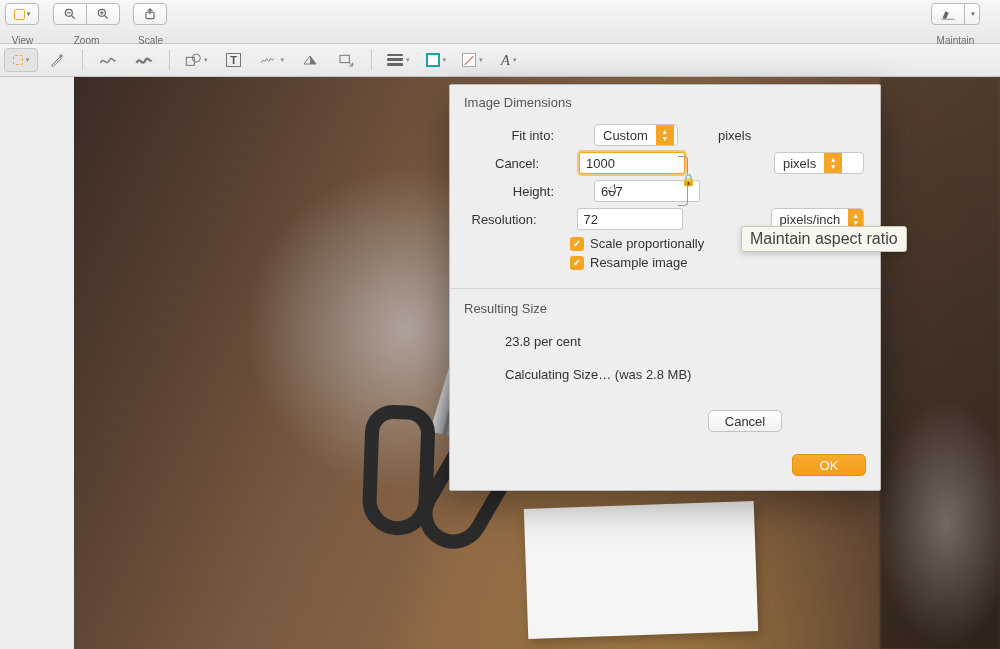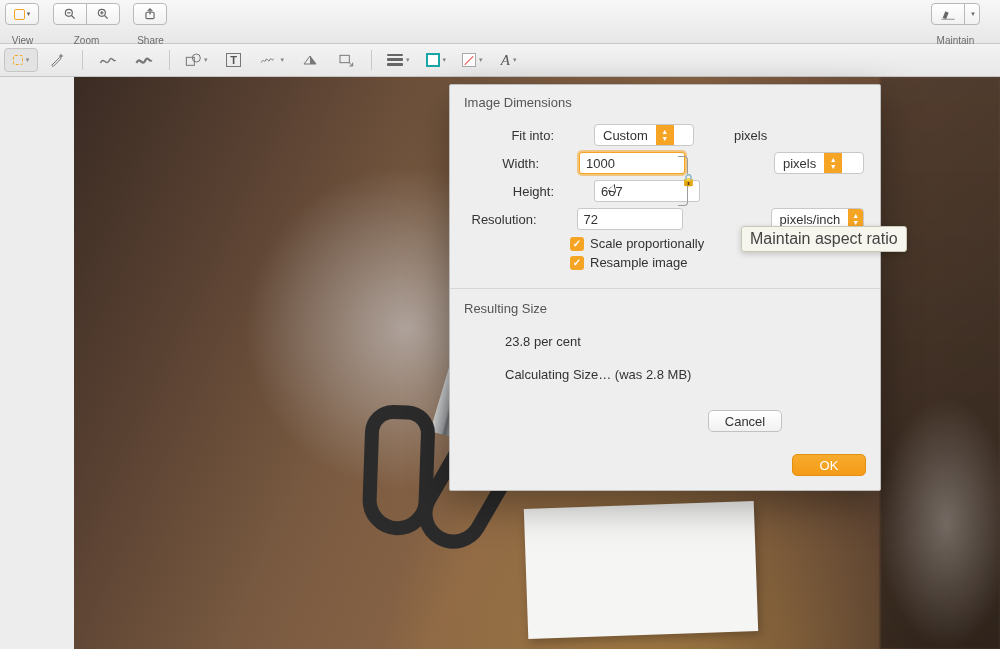--- a/index.html
+++ b/index.html
@@ -122,21 +122,21 @@
     .select {
       display:flex; align-items:center; height:22px;
       background:#fff; border:1px solid #c8c8c8; border-radius:4px; overflow:hidden;
     }
     .select .val { padding:0 8px; }
     .select .arrows {
       width:18px; height:100%; background:#f5a423;
       display:flex; flex-direction:column; align-items:center; justify-content:center;
       color:#fff; font-size:7px; line-height:7px;
     }
-    .select.fit { width:100px; }
+    .select.fit { width:84px; }
     .select.unit { width:108px; }
     .select.wide { width:116px; }
     .after-text { margin-left:8px; color:#333; }
 
     .text-input {
       width:106px; height:22px; padding:0 6px;
       background:#fff; border:1px solid #c8c8c8; border-radius:3px;
       font-size:13px; color:#333;
     }
     .text-input.focus {
@@ -248,21 +248,21 @@
 
   <div class="tb-group">
     <div class="tb-buttons">
       <div class="tb-btn single">
         <svg width="14" height="14" viewBox="0 0 24 24">
             <rect x="5" y="9" width="14" height="11" rx="2" fill="none" stroke="#666" stroke-width="2"></rect>
             <path d="M12 3v10M8 7l4-4 4 4" fill="none" stroke="#666" stroke-width="2"></path>
           </svg>
       </div>
     </div>
-    <div class="tb-label">Share</div>
+    <div class="tb-label">Scale</div>
   </div>
 
   <div class="spacer"></div>
 
   <div class="tb-group">
     <div class="tb-buttons">
       <div class="tb-btn">
         <svg width="16" height="14" viewBox="0 0 24 20">
             <path d="M4 16l4-10 5 2-4 10z" fill="#666"></path>
             <rect x="2" y="17" width="20" height="2" fill="#aaa"></rect>
@@ -374,21 +374,21 @@
         <div class="arrows">
             <span>▲</span>
             <span>▼</span>
           </div>
       </div>
       <div class="after-text">pixels</div>
     </div>
 
     <div style="position:relative;">
       <div class="row">
-        <div class="lbl">Width:</div>
+        <div class="lbl">Cancel:</div>
         <input class="text-input focus" value="1000" style="">
         <div style="width:30px"></div>
         <div class="select unit">
           <div class="val">pixels</div>
           <div class="arrows">
               <span>▲</span>
               <span>▼</span>
             </div>
         </div>
       </div>

